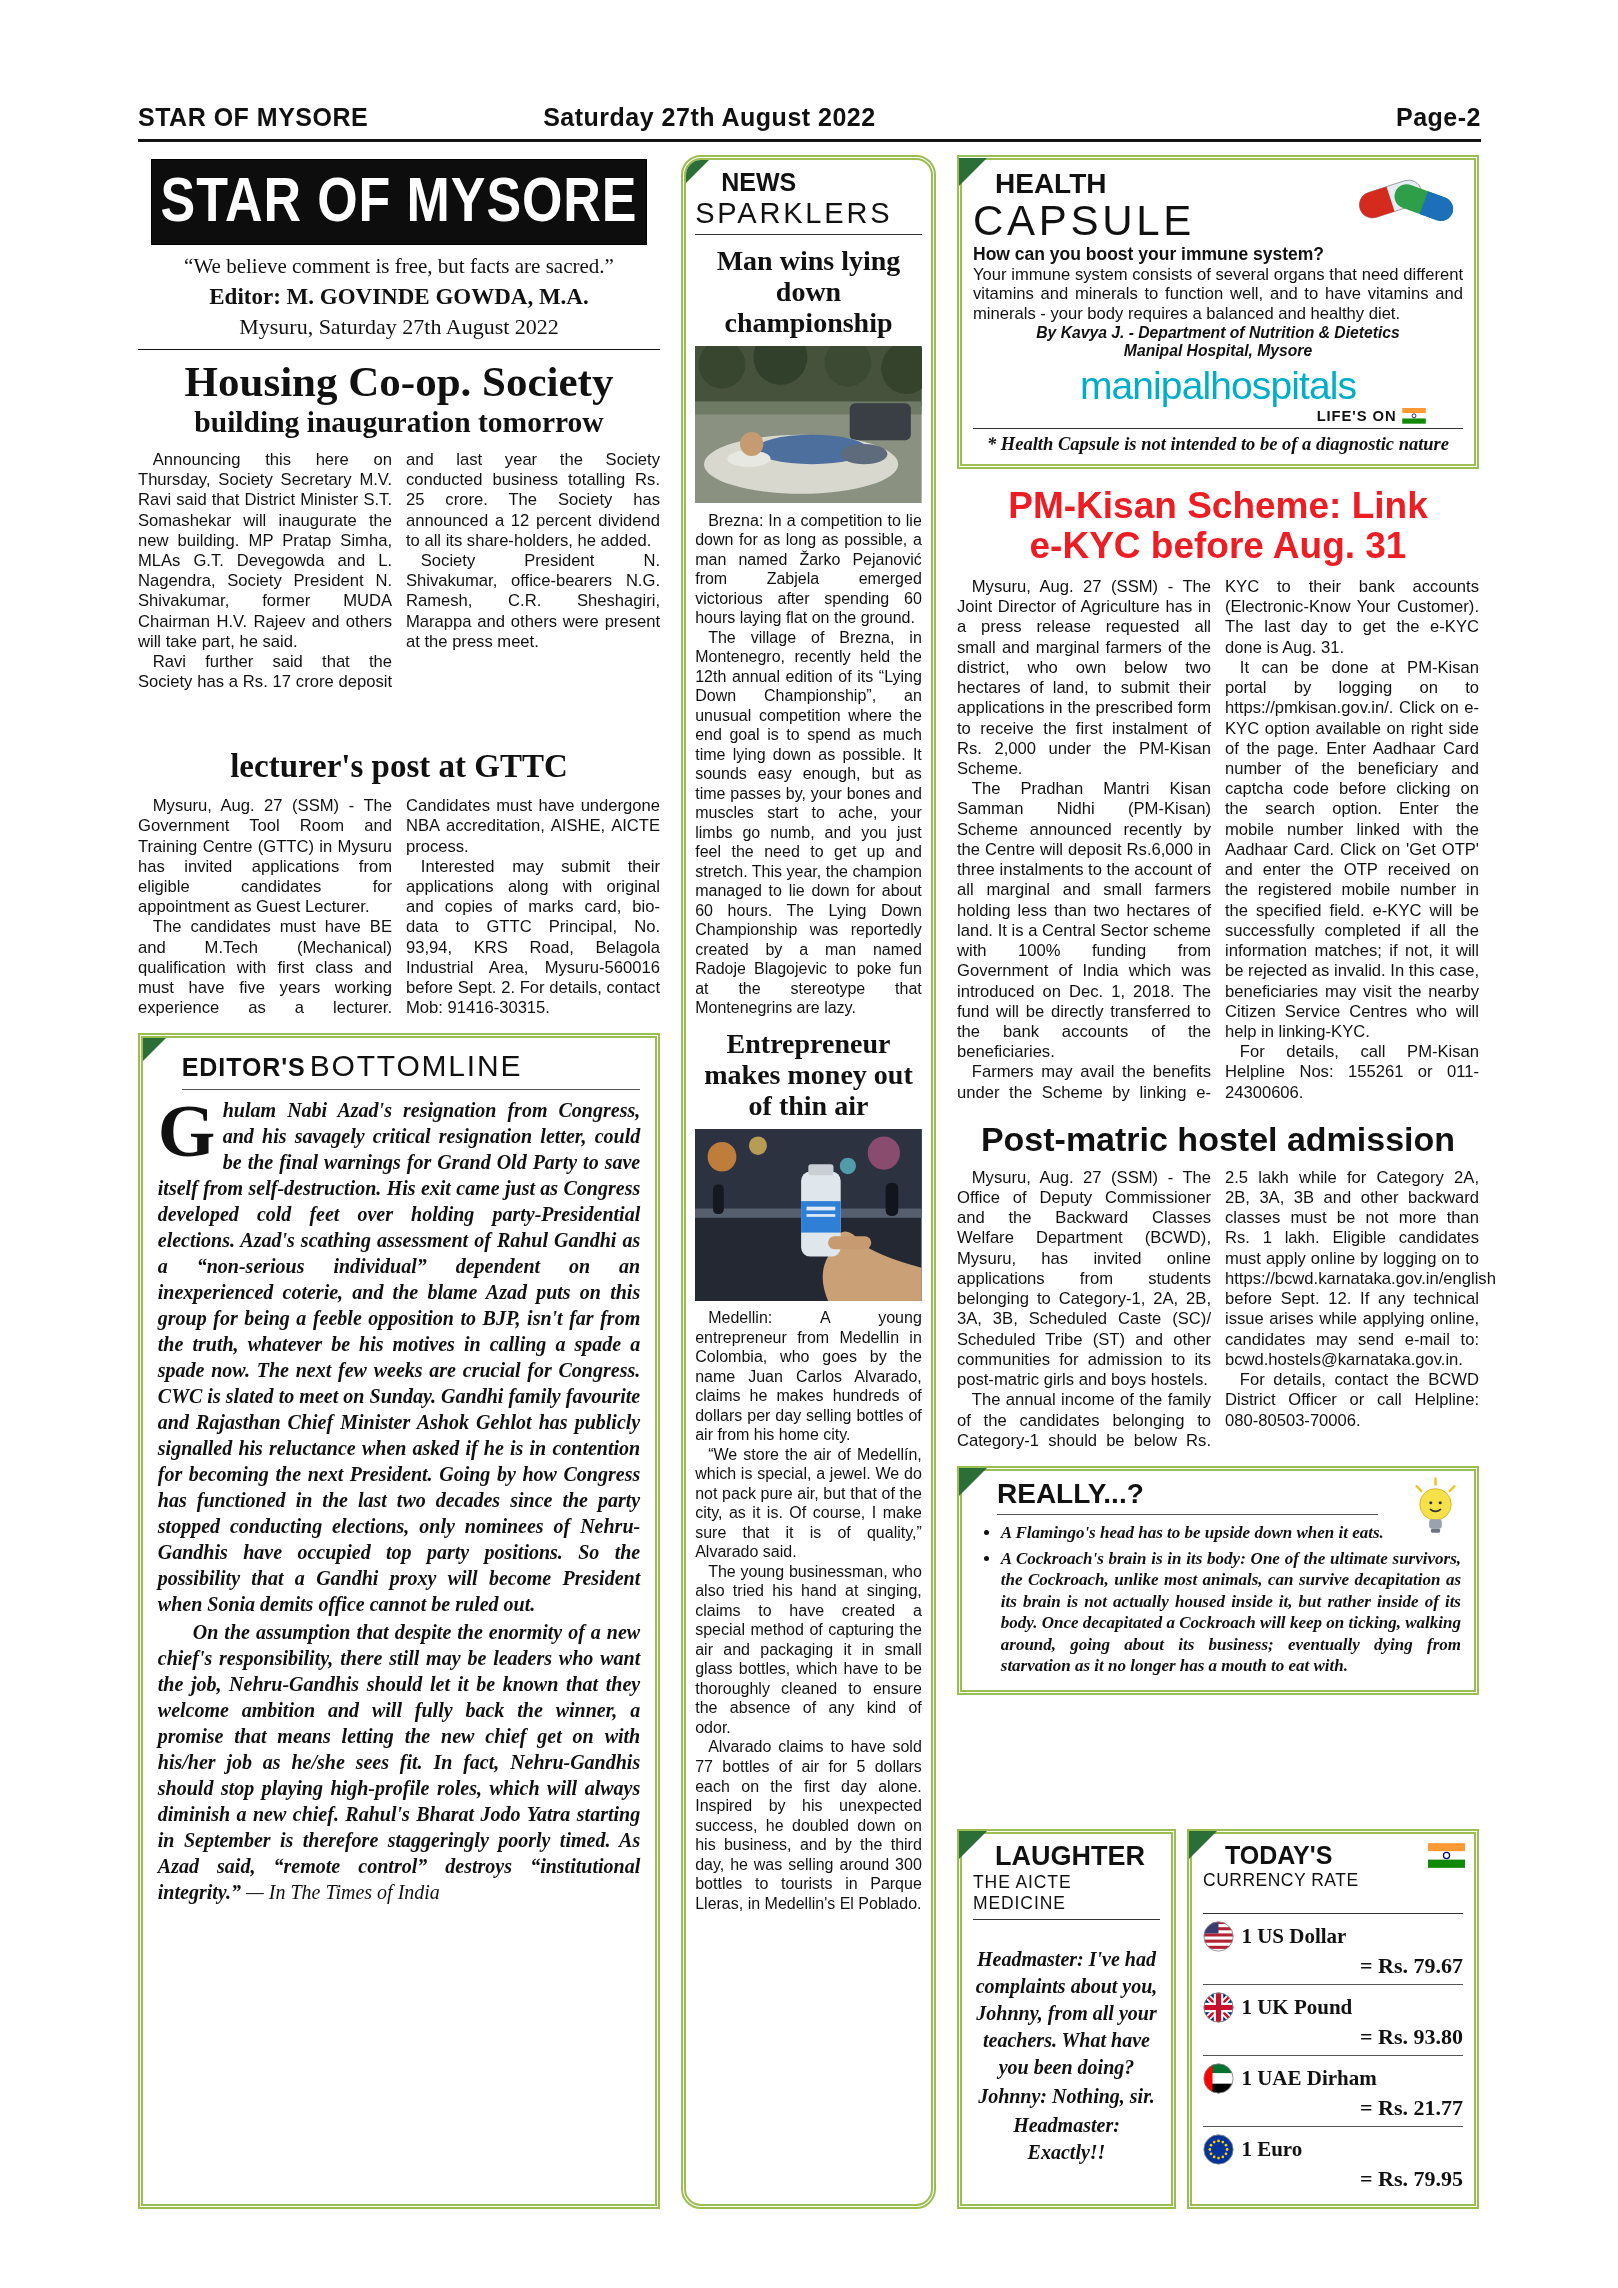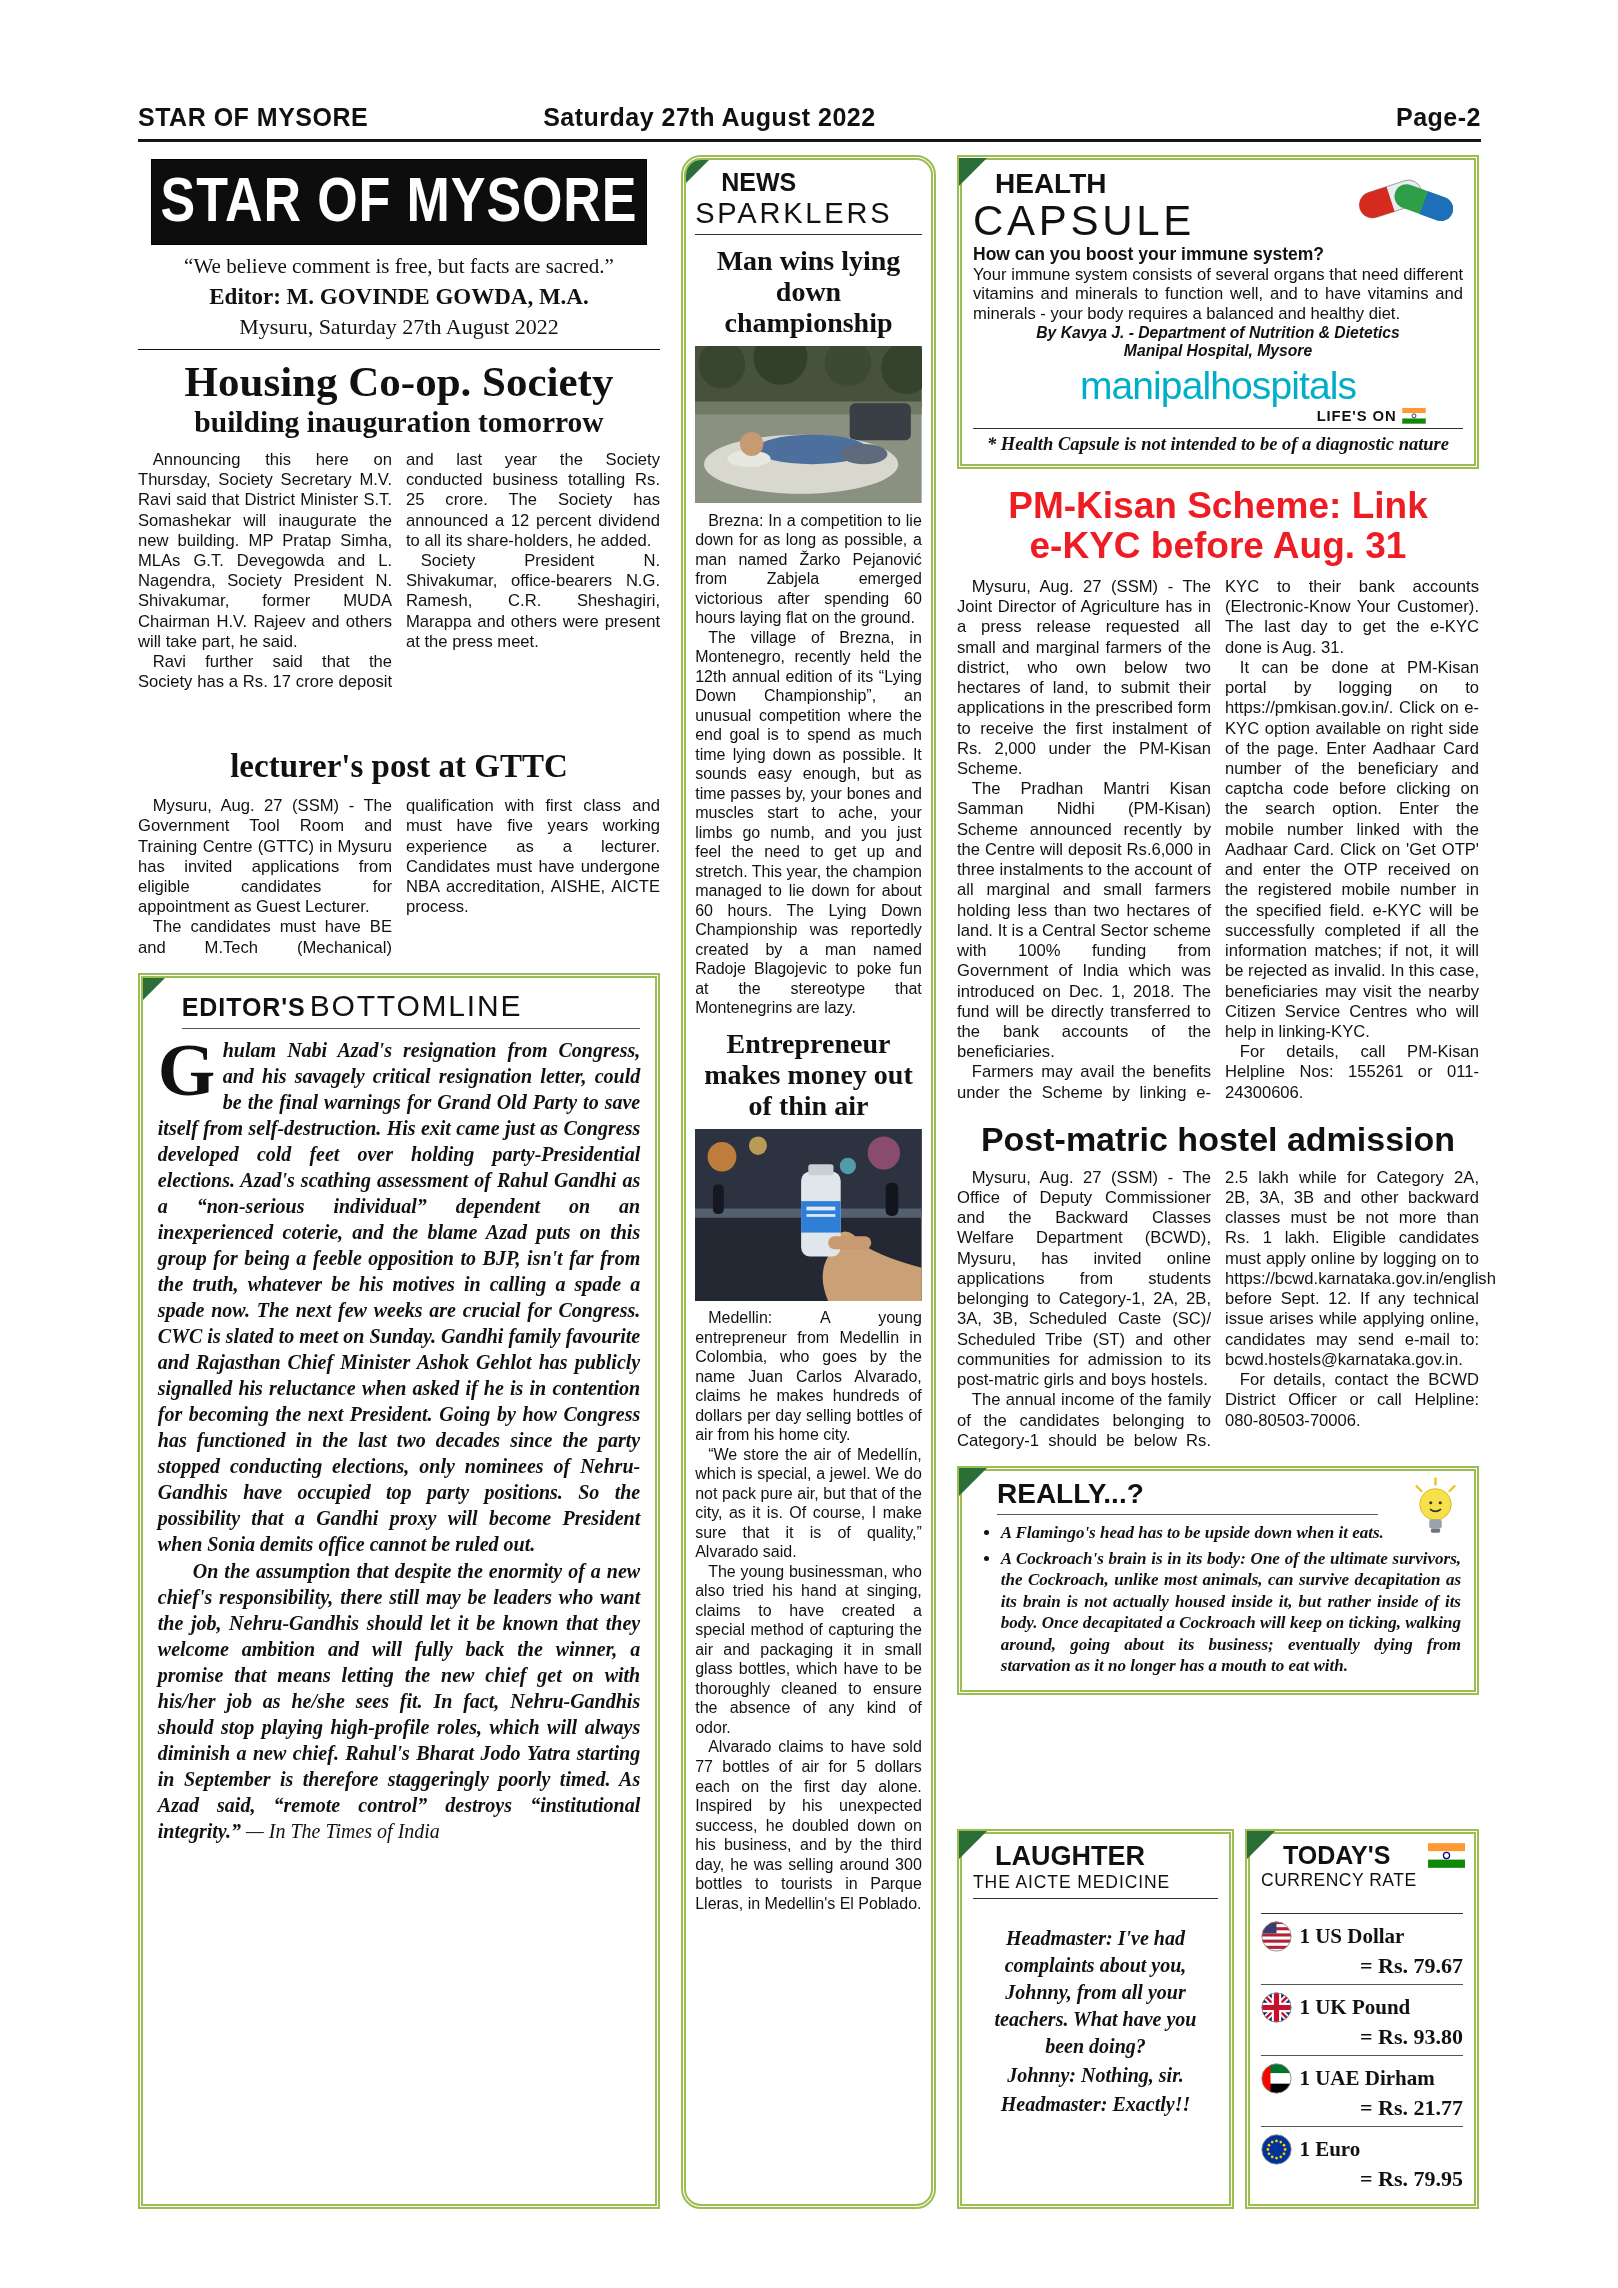--- a/index.html
+++ b/index.html
@@ -97,21 +97,21 @@
   .really { margin-top:14.8px; padding: 7.4px 13px 9.2px; }
   .r-title { font-weight:bold; font-size:28px; margin-left:22px;
              border-bottom:1.8px solid #555; padding-bottom:3.7px; margin-right:83px; }
   .bulb { position:absolute; top:5.5px; right:11px; }
   .r-facts { margin: 7.4px 0 1.8px 9.2px; padding-left: 16.6px; }
   .r-facts li { font-family:"Liberation Serif",serif; font-weight:bold; font-style:italic;
                 font-size:17px; line-height:1.27; text-align:justify; margin-bottom:3.7px; }
 
   
   .bottomrow { margin-top:auto; display:flex; gap:11px; align-items:stretch; }
-  .laughter { width:277px; padding:7.4px 11px; }
+  .laughter { width:219px; padding:7.4px 11px; }
   .lg-title { font-weight:bold; font-size:27px; margin-left:22px; }
   .lg-sub { font-size:17.5px; letter-spacing:0.9px; border-bottom:1.8px solid #333; padding-bottom:4.6px; }
   .joke { margin-top:26px; font-family:"Liberation Serif",serif; font-style:italic;
           font-weight:bold; font-size:20px; line-height:1.35; text-align:center; }
   .joke p + p { margin-top:1.8px; }
 
   .currency { flex:1; padding:7.4px 11px; }
   .cur-title { font-weight:bold; font-size:25px; margin-left:22px; }
   .cur-sub { font-size:17.5px; letter-spacing:0.5px; border-bottom:1.8px solid #333; padding-bottom:22px; }
   .india-flag { position:absolute; top:9.2px; right:9.2px; }
@@ -158,20 +158,21 @@
       </article>
 
       <article>
         <h2 class="gttc-h">
           <br>
           <span>lecturer's post at GTTC</span>
         </h2>
         <div class="twocol">
           <p>Mysuru, Aug. 27 (SSM) - The Government Tool Room and Training Centre (GTTC) in Mysuru has invited applications from eligible candidates for appointment as Guest Lecturer.</p>
           <p>The candidates must have BE and M.Tech (Mechanical) qualification with first class and must have five years working experience as a lecturer. Candidates must have undergone NBA accreditation, AISHE, AICTE process.</p>
+          <p>Interested may submit their applications along with original and copies of marks card, bio-data to GTTC Principal, No. 93,94, KRS Road, Belagola Industrial Area, Mysuru-560016 before Sept. 2. For details, contact Mob: 91416-30315.</p>
         </div>
       </article>
 
       <section class="bottomline greenbox">
         <span class="corner"></span>
         <div class="bl-head">
           <span class="bl1">EDITOR'S</span>
           <span class="bl2">BOTTOMLINE</span>
         </div>
         <div class="bl-body">

